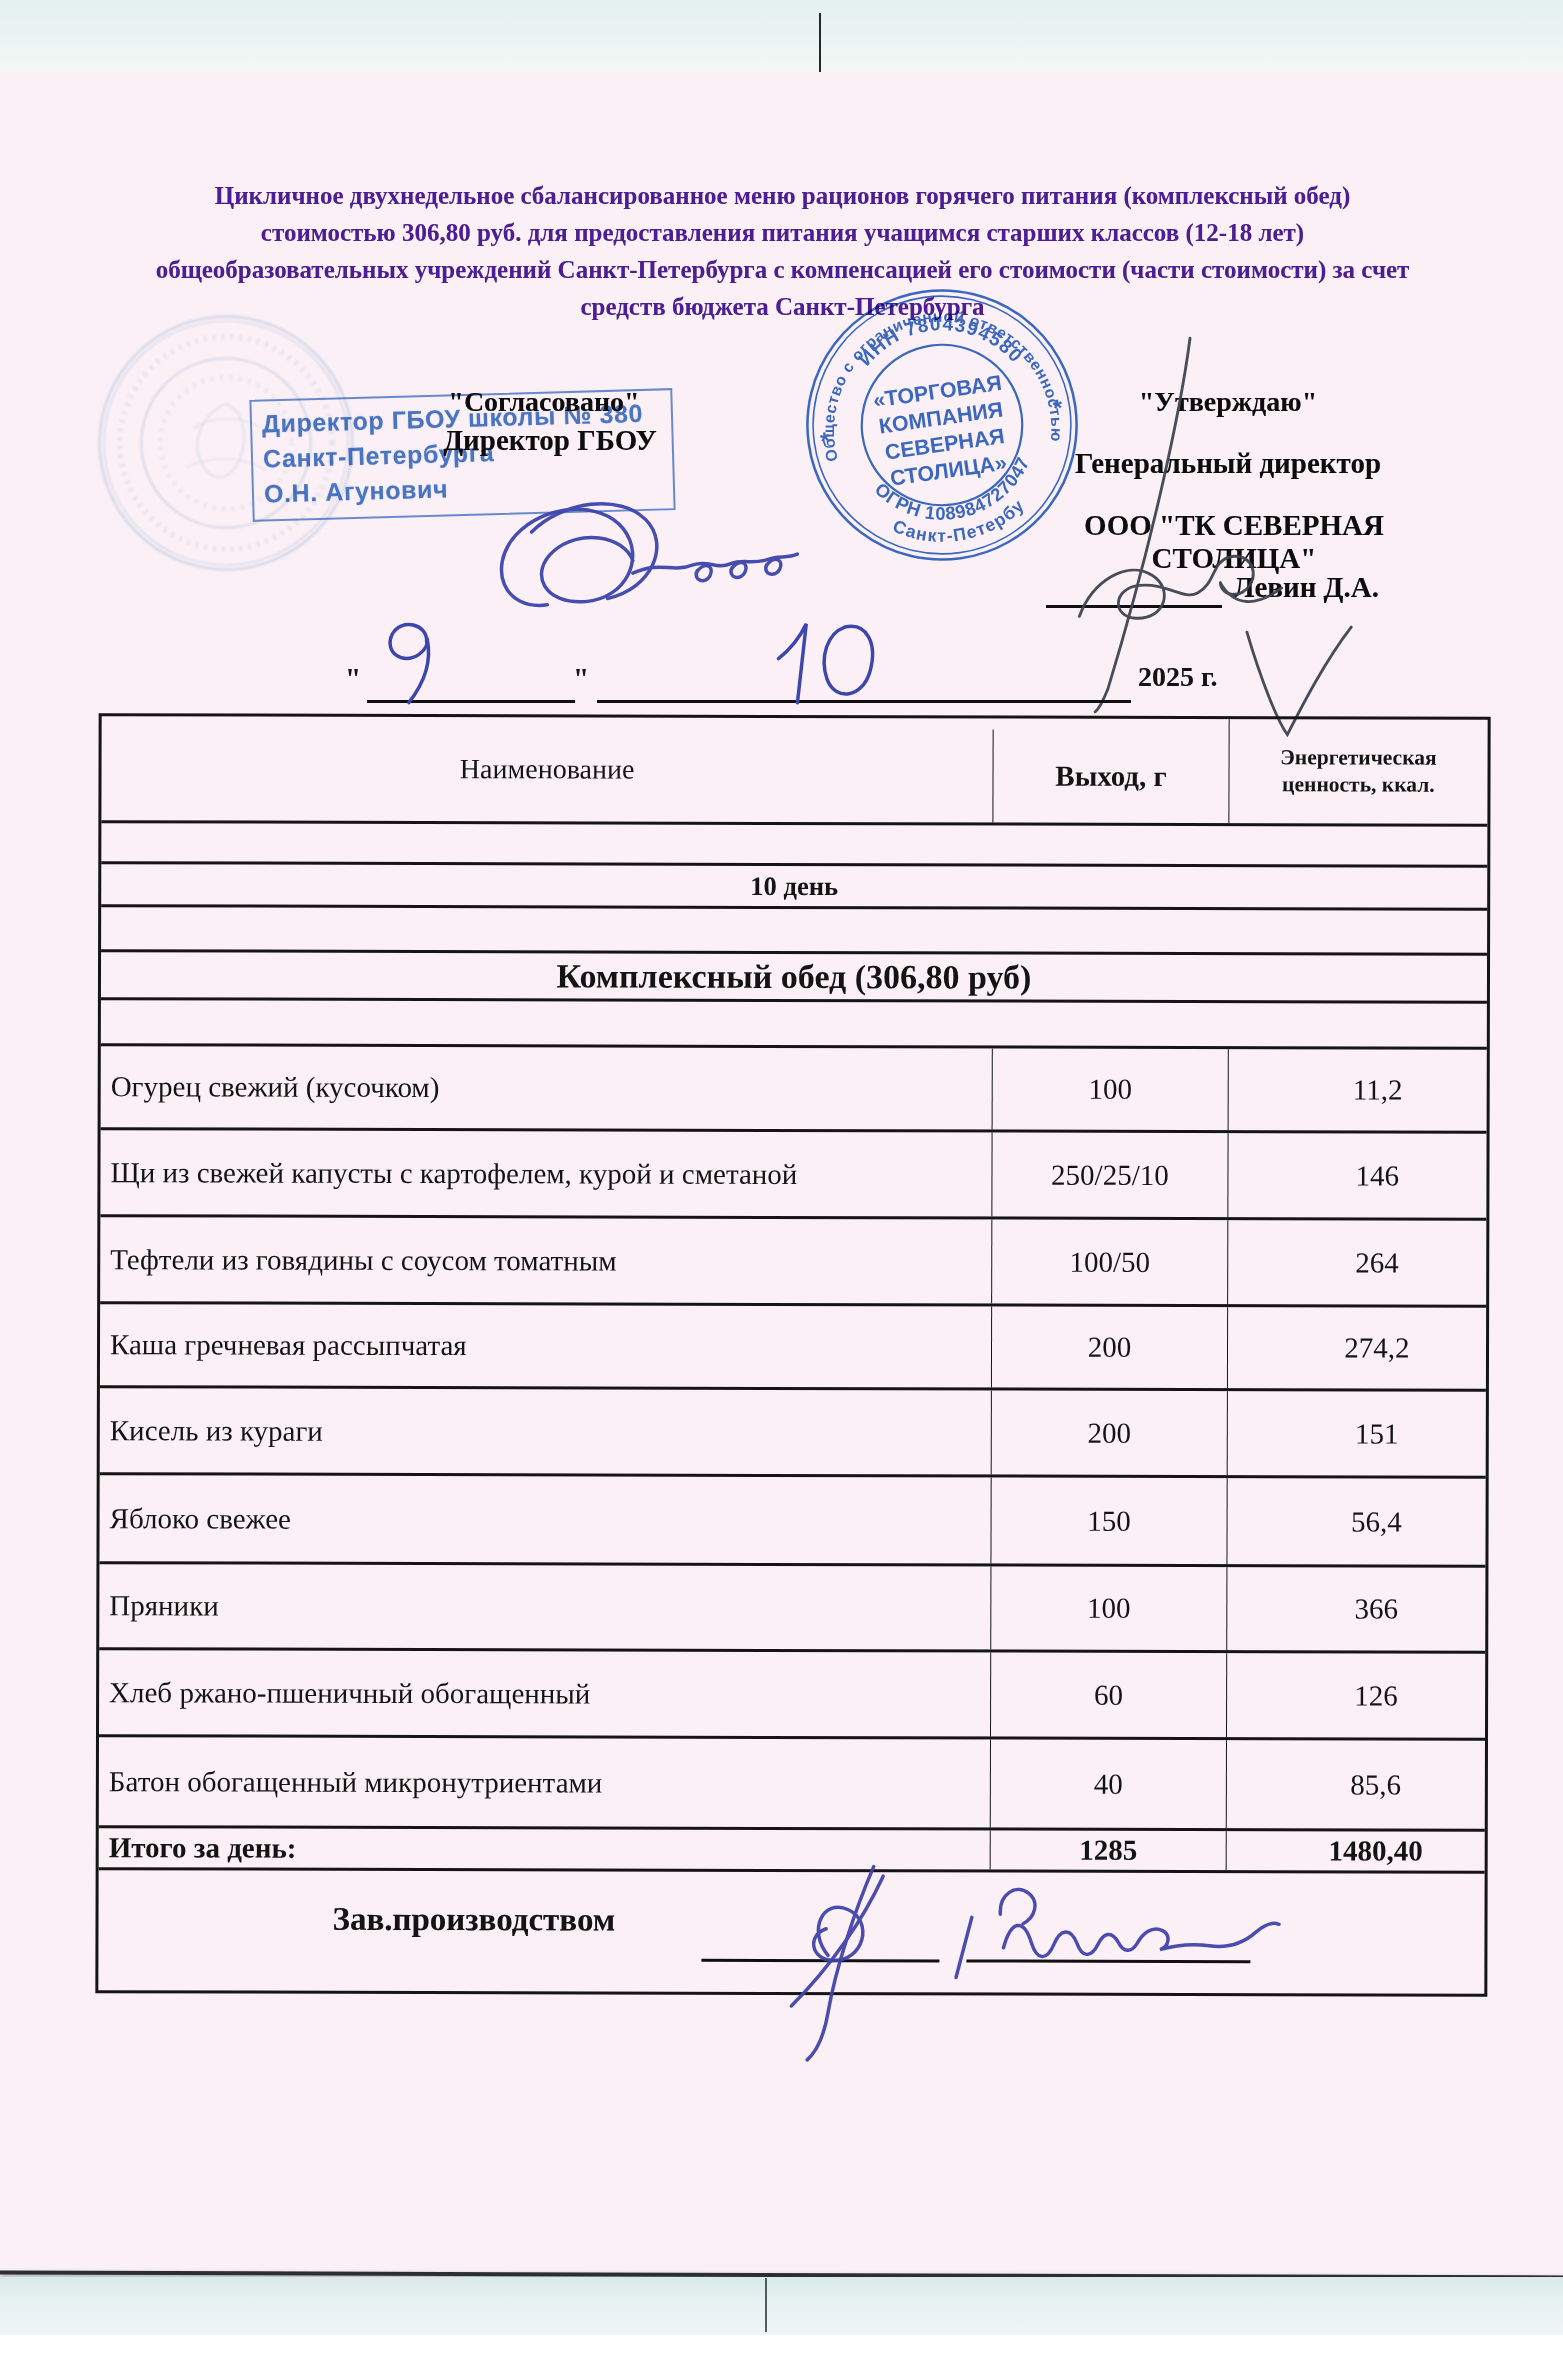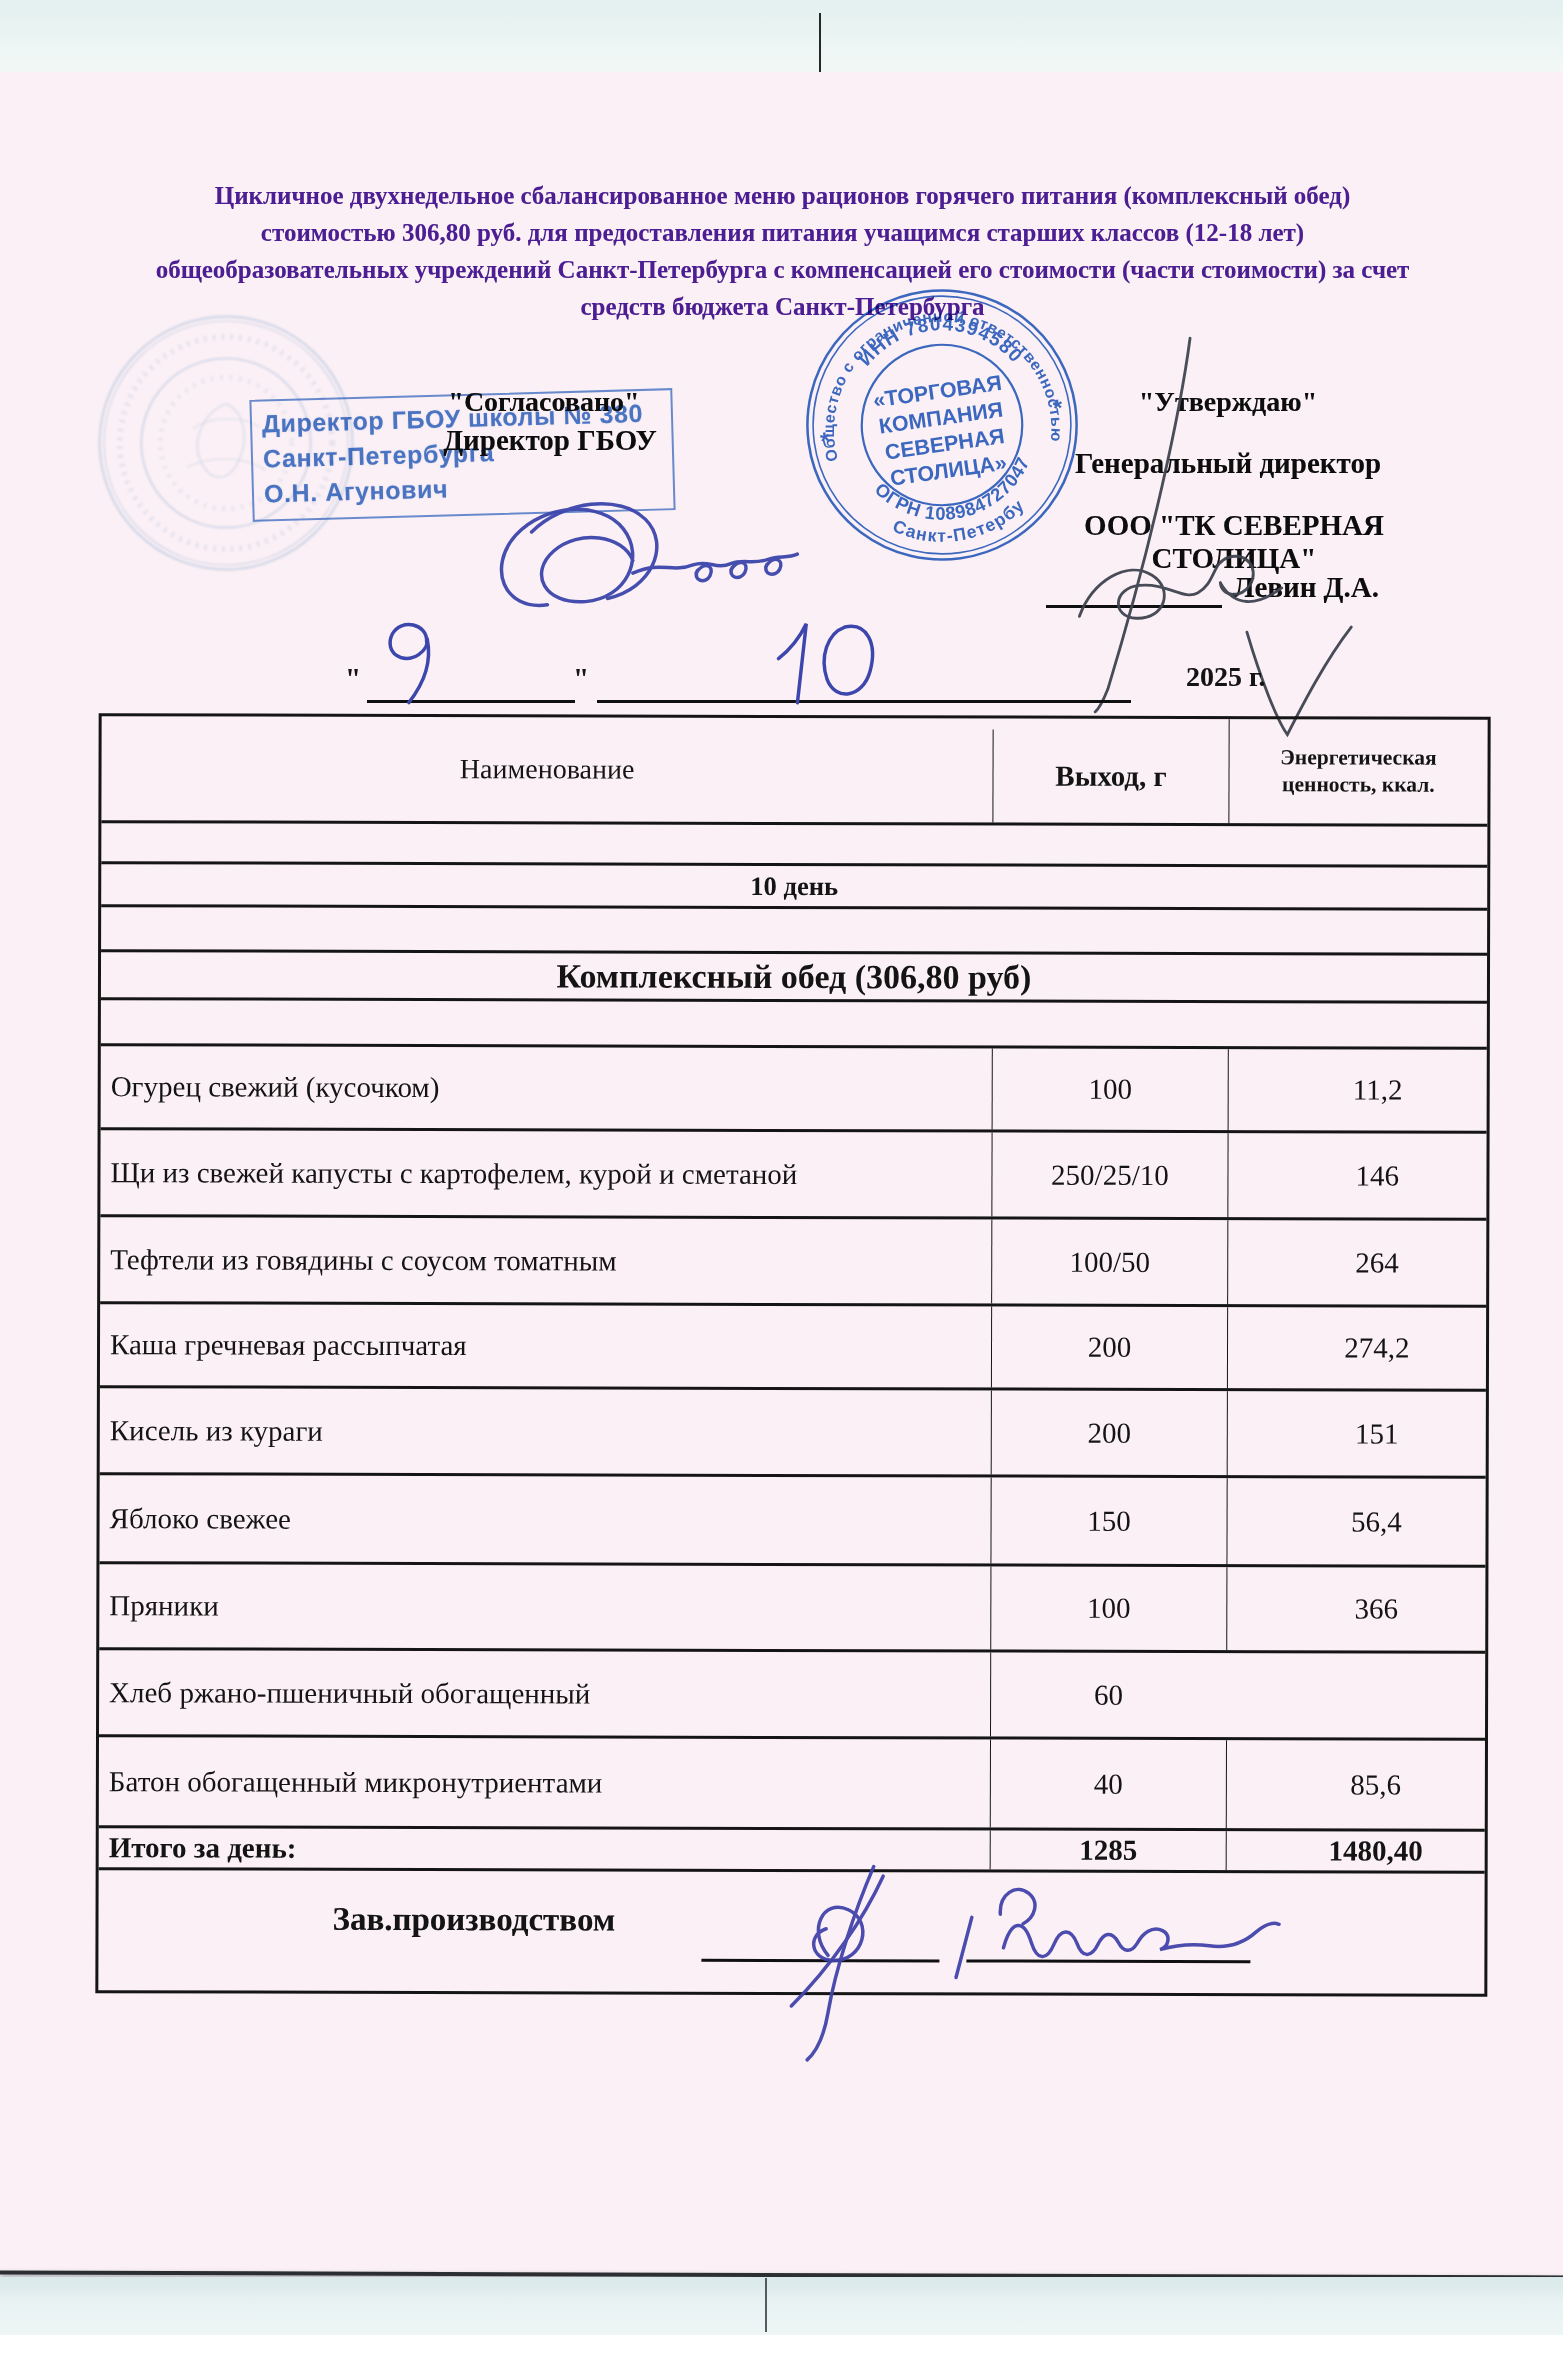--- a/index.html
+++ b/index.html
@@ -40,21 +40,21 @@
   .signer-line     { left:1046px; top:605px; width:176px; height:3.2px; background:#101010; }
   .signer-name     { left:1233px; top:571px; width:203px; font-size:29px; text-align:left; }
 
   
   .dq         { font-size:29px; font-weight:bold; }
   .q1         { left:345px;  top:662px; }
   .q2         { left:573px;  top:662px; }
   .blank1     { left:367px;  top:700px; width:208px; height:3.2px; background:#101010; }
   .blank2     { left:597px;  top:700px; width:534px; height:3.2px; background:#101010; }
   .year-label { left:1138px; top:661px; width:152px; font-size:28px; font-weight:bold; text-align:left;
-                text-shadow:0 0 0.6px rgba(0,0,0,.25);margin-left:48px; }
+                text-shadow:0 0 0.6px rgba(0,0,0,.25); }
 
   
   .rect-stamp { left:251px; top:394px; width:423px; height:122px;
                 border:2.5px solid rgba(73,123,205,.82); transform:rotate(-1.6deg);
                 mix-blend-mode:multiply; padding:5px 0 0 10px;
                 font-family:"Liberation Sans","DejaVu Sans",sans-serif;
                 font-weight:bold; font-size:25px; line-height:35px; letter-spacing:0.6px;
                 color:rgba(62,114,199,.9); text-shadow:0 0 1.3px rgba(62,114,199,.35); }
 
   
@@ -265,20 +265,21 @@
     <div class="c3">56,4</div>
   </div>
   <div class="t-row row-item" style="height:86px">
     <div class="c1">Пряники</div>
     <div class="c2">100</div>
     <div class="c3">366</div>
   </div>
   <div class="t-row row-item" style="height:87px">
     <div class="c1">Хлеб ржано-пшеничный обогащенный</div>
     <div class="c2">60</div>
+    <div class="c3">126</div>
   </div>
   <div class="t-row row-item" style="height:91px">
     <div class="c1">Батон обогащенный микронутриентами</div>
     <div class="c2">40</div>
     <div class="c3">85,6</div>
   </div>
 
   <div class="t-row row-total">
     <div class="c1">Итого за день:</div>
     <div class="c2">1285</div>

